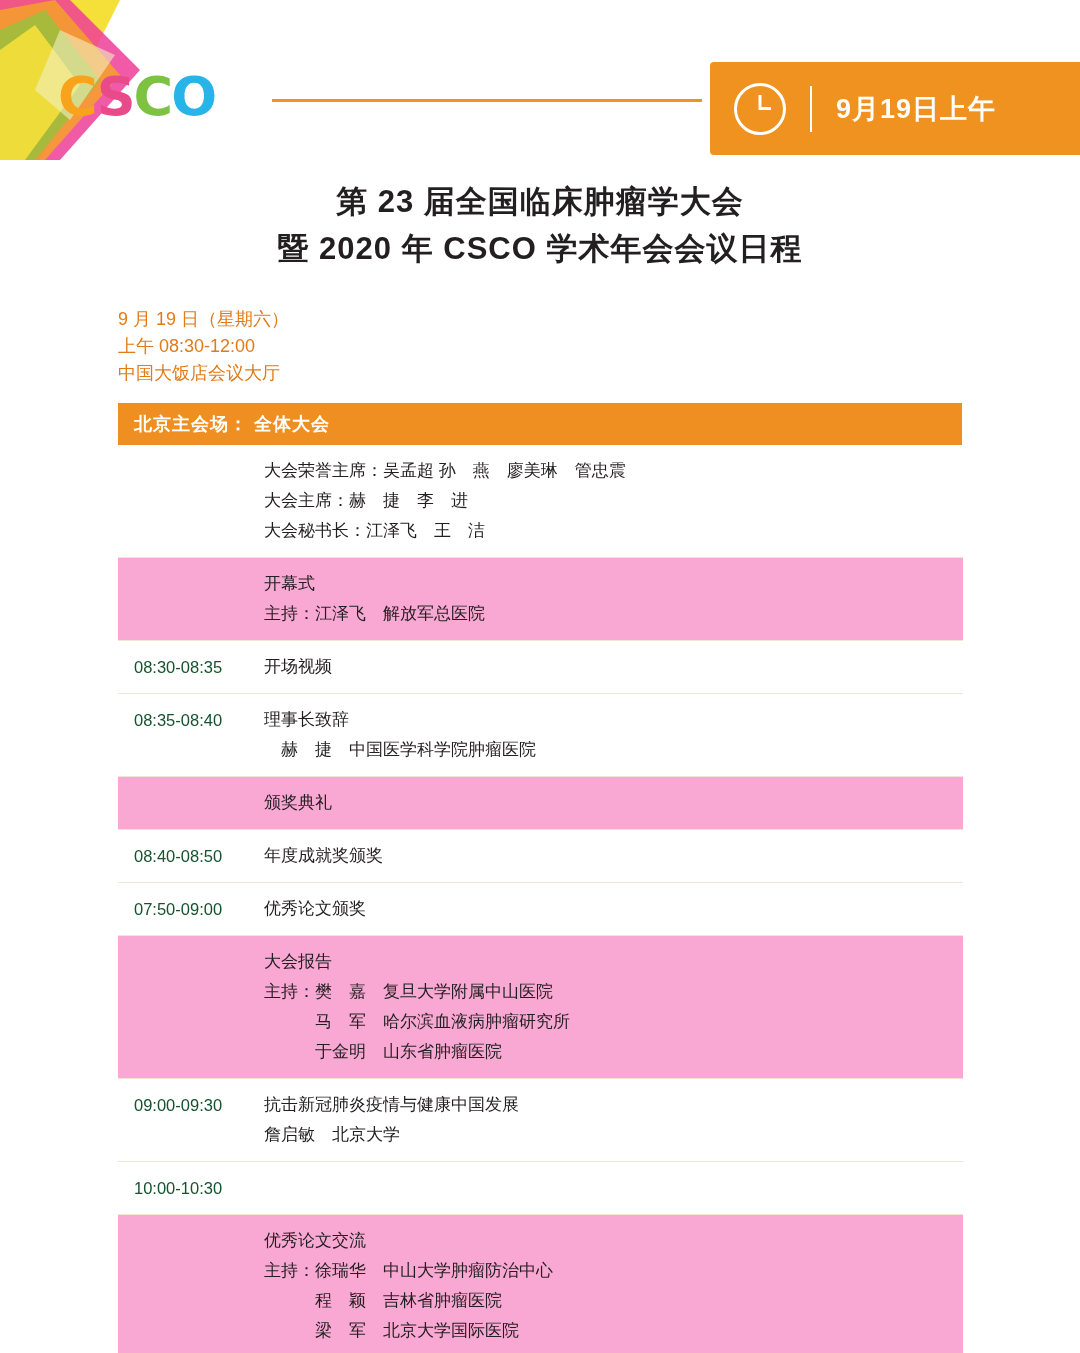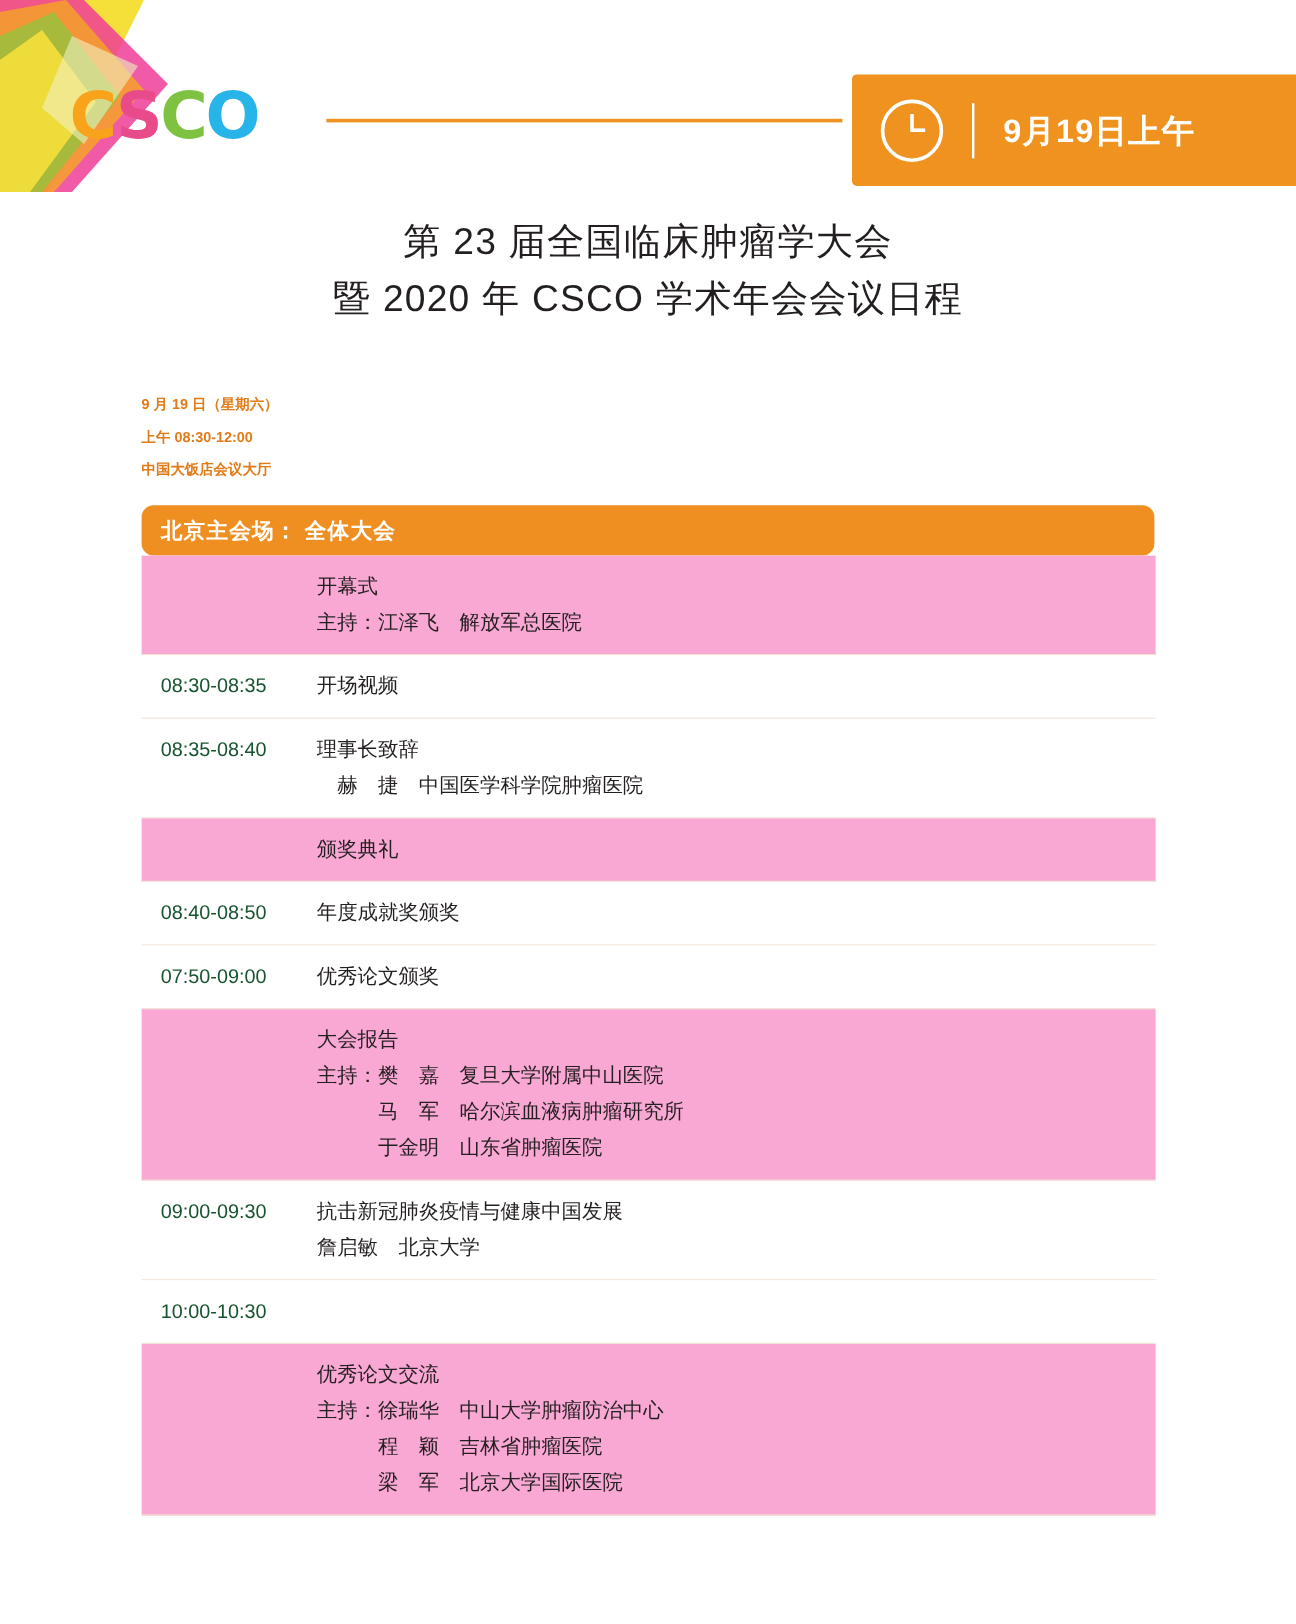--- a/index.html
+++ b/index.html
@@ -114,45 +114,44 @@
     white-space: nowrap;
   }
 
   
   .title-block {
     text-align: center;
     margin-top: 18px;
   }
   .title-line {
     font-size: 31px;
-    font-weight: normal;
+    font-weight: bold;
     color: #231f20;
     line-height: 47px;
     letter-spacing: 1px;
   }
 
   .meta-block {
-    margin: 52px 0 0 118px;
+    margin: 34px 0 0 118px;
     color: #e07b18;
-    font-size: 12px;
-    font-weight: bold;
+    font-size: 18px;
+    font-weight: normal;
     line-height: 27px;
   }
 
   
   .section-bar {
     margin: 16px 118px 0 118px;
     background: #ef8f21;
     color: #ffffff;
     font-size: 18px;
     font-weight: bold;
     padding: 9px 16px;
     box-sizing: border-box;
     letter-spacing: 1px;
-    border-radius: 10px;
   }
   .table {
     margin: 0 118px;
     width: 845px;
     box-sizing: border-box;
   }
   .row {
     display: flex;
     align-items: flex-start;
     padding: 11px 16px;
@@ -215,20 +214,26 @@
   <div class="meta-block">
     <div>9 月 19 日（星期六）</div>
     <div>上午 08:30-12:00</div>
     <div>中国大饭店会议大厅</div>
   </div>
 
   <div class="section-bar">北京主会场： 全体大会</div>
 
   <div class="table">
 
+    <div class="row plain">
+      <div class="time"></div>
+      <div class="content">大会荣誉主席：吴孟超  孙　燕　廖美琳　管忠震
+大会主席：赫　捷　李　进
+大会秘书长：江泽飞　王　洁</div>
+    </div>
 
     <div class="row shaded">
       <div class="time"></div>
       <div class="content">开幕式
 主持：江泽飞　解放军总医院</div>
     </div>
 
     <div class="row plain">
       <div class="time">08:30-08:35</div>
       <div class="content">开场视频</div>

